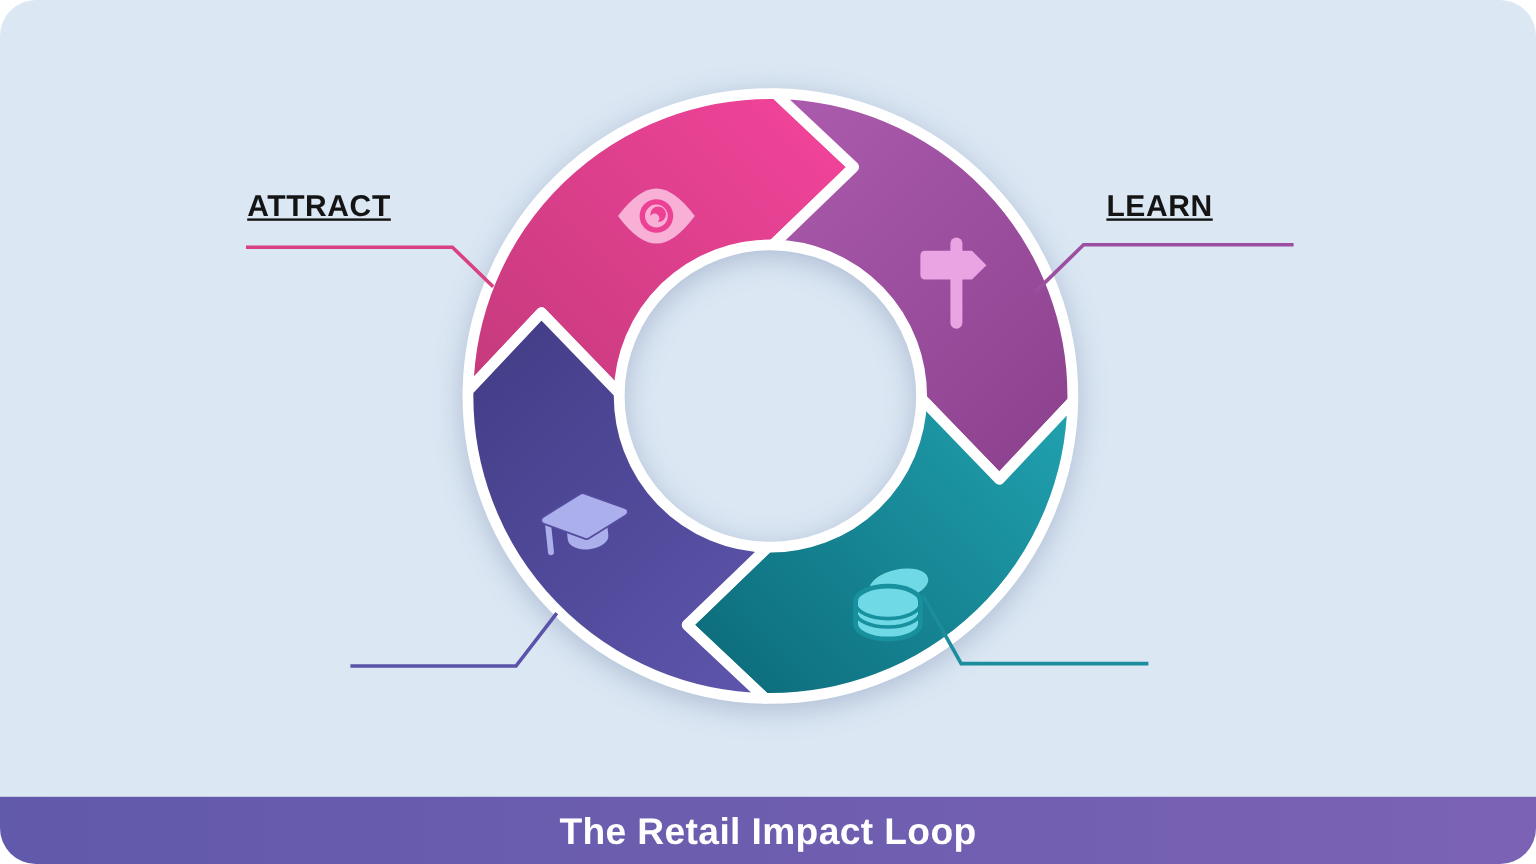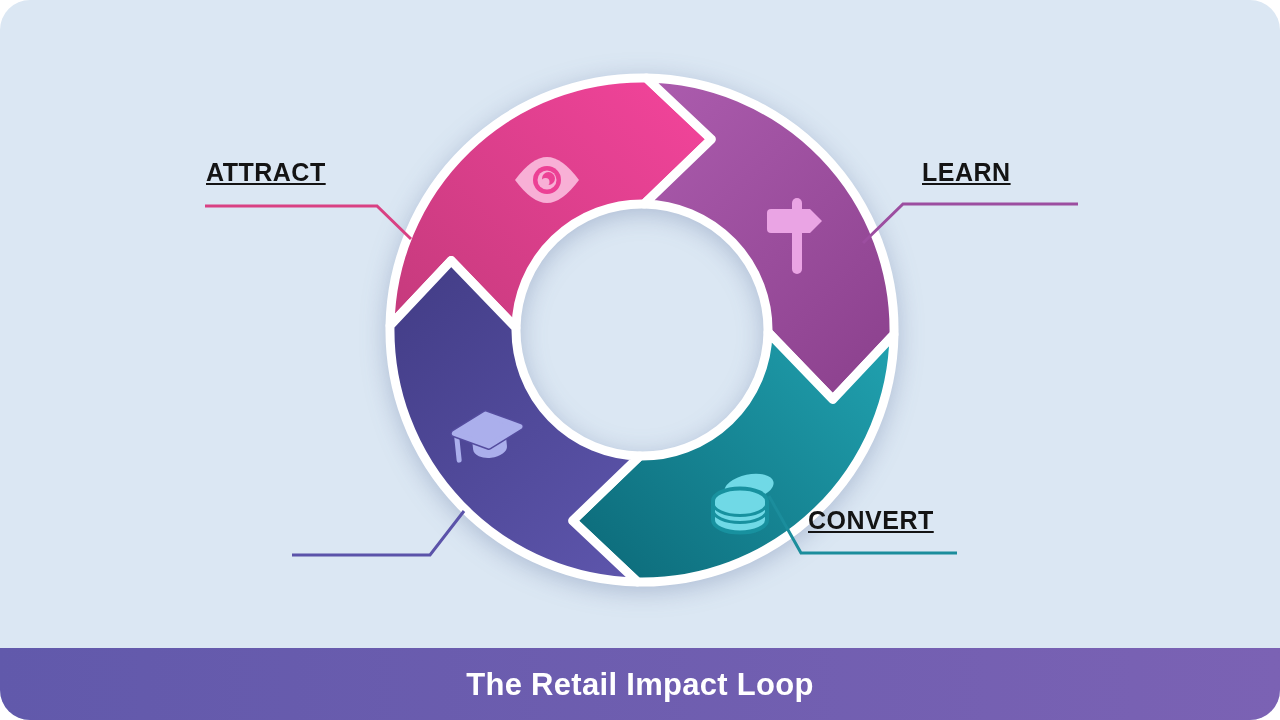--- a/index.html
+++ b/index.html
@@ -4,21 +4,21 @@
 <style>
   html,body{margin:0;padding:0;background:#ffffff;font-family:"Liberation Sans",sans-serif;}
   .canvas{position:relative;width:1280px;height:720px;border-radius:30px;overflow:hidden;background:#dbe7f3;}
   svg.diagram{position:absolute;left:0;top:0;width:1280px;height:720px;display:block;}
   .ring{filter:drop-shadow(0 5px 12px rgba(70,90,140,.30));}
   .seg-label{position:absolute;font-weight:800;font-size:25px;letter-spacing:.5px;line-height:1;color:#141414;white-space:nowrap;text-decoration:underline;}
   .label-attract{left:206px;top:160px;}
   .label-guide{left:922px;top:160px;}
   .label-convert{left:808px;top:508px;}
   .label-learn{left:294px;top:510px;}
-  .title-bar{position:absolute;left:0;right:0;bottom:0;height:72px;display:flex;align-items:center;justify-content:center;
+  .title-bar{position:absolute;left:0;right:0;bottom:0;height:56px;display:flex;align-items:center;justify-content:center;
              background:linear-gradient(90deg,var(--bar-l,#6159ab),var(--bar-r,#7b62b4));}
   .title-text{color:#ffffff;font-size:31px;font-weight:600;letter-spacing:.3px;line-height:1;}
 </style>
 </head>
 <body>
 
 <div class="canvas" style="background: rgb(219, 231, 243);">
 
   <svg class="diagram" viewBox="0 0 1280 720" xmlns="http://www.w3.org/2000/svg" aria-hidden="true">
     <defs>
@@ -75,19 +75,18 @@
     </g>
 
     <polyline points="205,206 377,206 411,239" fill="none" stroke-width="3" stroke="#d94183"></polyline>
     <polyline points="1078,204 903,204 863,243" fill="none" stroke-width="3" stroke="#9c4ea0"></polyline>
     <polyline points="957,553 801,553 769,496" fill="none" stroke-width="3" stroke="#1b8d9c"></polyline>
     <polyline points="292,555 430,555 464,511" fill="none" stroke-width="3" stroke="#5b53a9"></polyline>
   </svg>
 
   <div class="seg-label label-attract" style="color: rgb(20, 20, 20);">ATTRACT</div>
   <div class="seg-label label-guide" style="color: rgb(20, 20, 20);">LEARN</div>
-  <div class="seg-label label-convert" style="color: rgb(20, 20, 20);">CONVERT</div>
 
   <div class="title-bar" style="--bar-l: #6159ab; --bar-r: #7b62b4;">
     <div class="title-text" style="color: rgb(255, 255, 255);">The Retail Impact Loop</div>
   </div>
 
 </div>
 
 </body></html>

